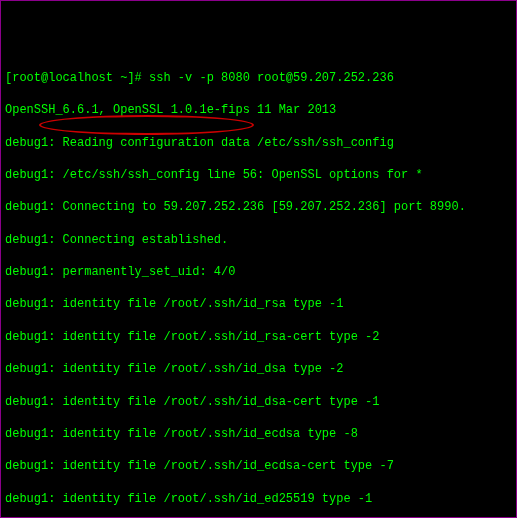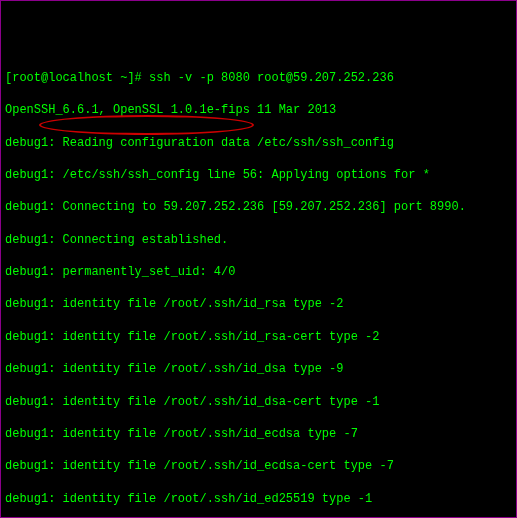--- a/index.html
+++ b/index.html
@@ -37,29 +37,29 @@
     }
   </style>
 </head>
 <body>
 
 
 
 <span class="line">[root@localhost ~]# ssh -v -p 8080 root@59.207.252.236</span>
 <span class="line">OpenSSH_6.6.1, OpenSSL 1.0.1e-fips 11 Mar 2013</span>
 <span class="line">debug1: Reading configuration data /etc/ssh/ssh_config</span>
-<span class="line">debug1: /etc/ssh/ssh_config line 56: Applying options for *</span>
+<span class="line">debug1: /etc/ssh/ssh_config line 56: OpenSSL options for *</span>
 <span class="line">debug1: Connecting to 59.207.252.236 [59.207.252.236] port 8990.</span>
 <span class="line">debug1: Connecting established.</span>
 <span class="line">debug1: permanently_set_uid: 4/0</span>
-<span class="line">debug1: identity file /root/.ssh/id_rsa type -2</span>
+<span class="line">debug1: identity file /root/.ssh/id_rsa type -1</span>
 <span class="line">debug1: identity file /root/.ssh/id_rsa-cert type -2</span>
-<span class="line">debug1: identity file /root/.ssh/id_dsa type -9</span>
+<span class="line">debug1: identity file /root/.ssh/id_dsa type -2</span>
 <span class="line">debug1: identity file /root/.ssh/id_dsa-cert type -1</span>
-<span class="line">debug1: identity file /root/.ssh/id_ecdsa type -7</span>
+<span class="line">debug1: identity file /root/.ssh/id_ecdsa type -8</span>
 <span class="line">debug1: identity file /root/.ssh/id_ecdsa-cert type -7</span>
 <span class="line">debug1: identity file /root/.ssh/id_ed25519 type -1</span>
 
 
 
 
 
 
 
 

